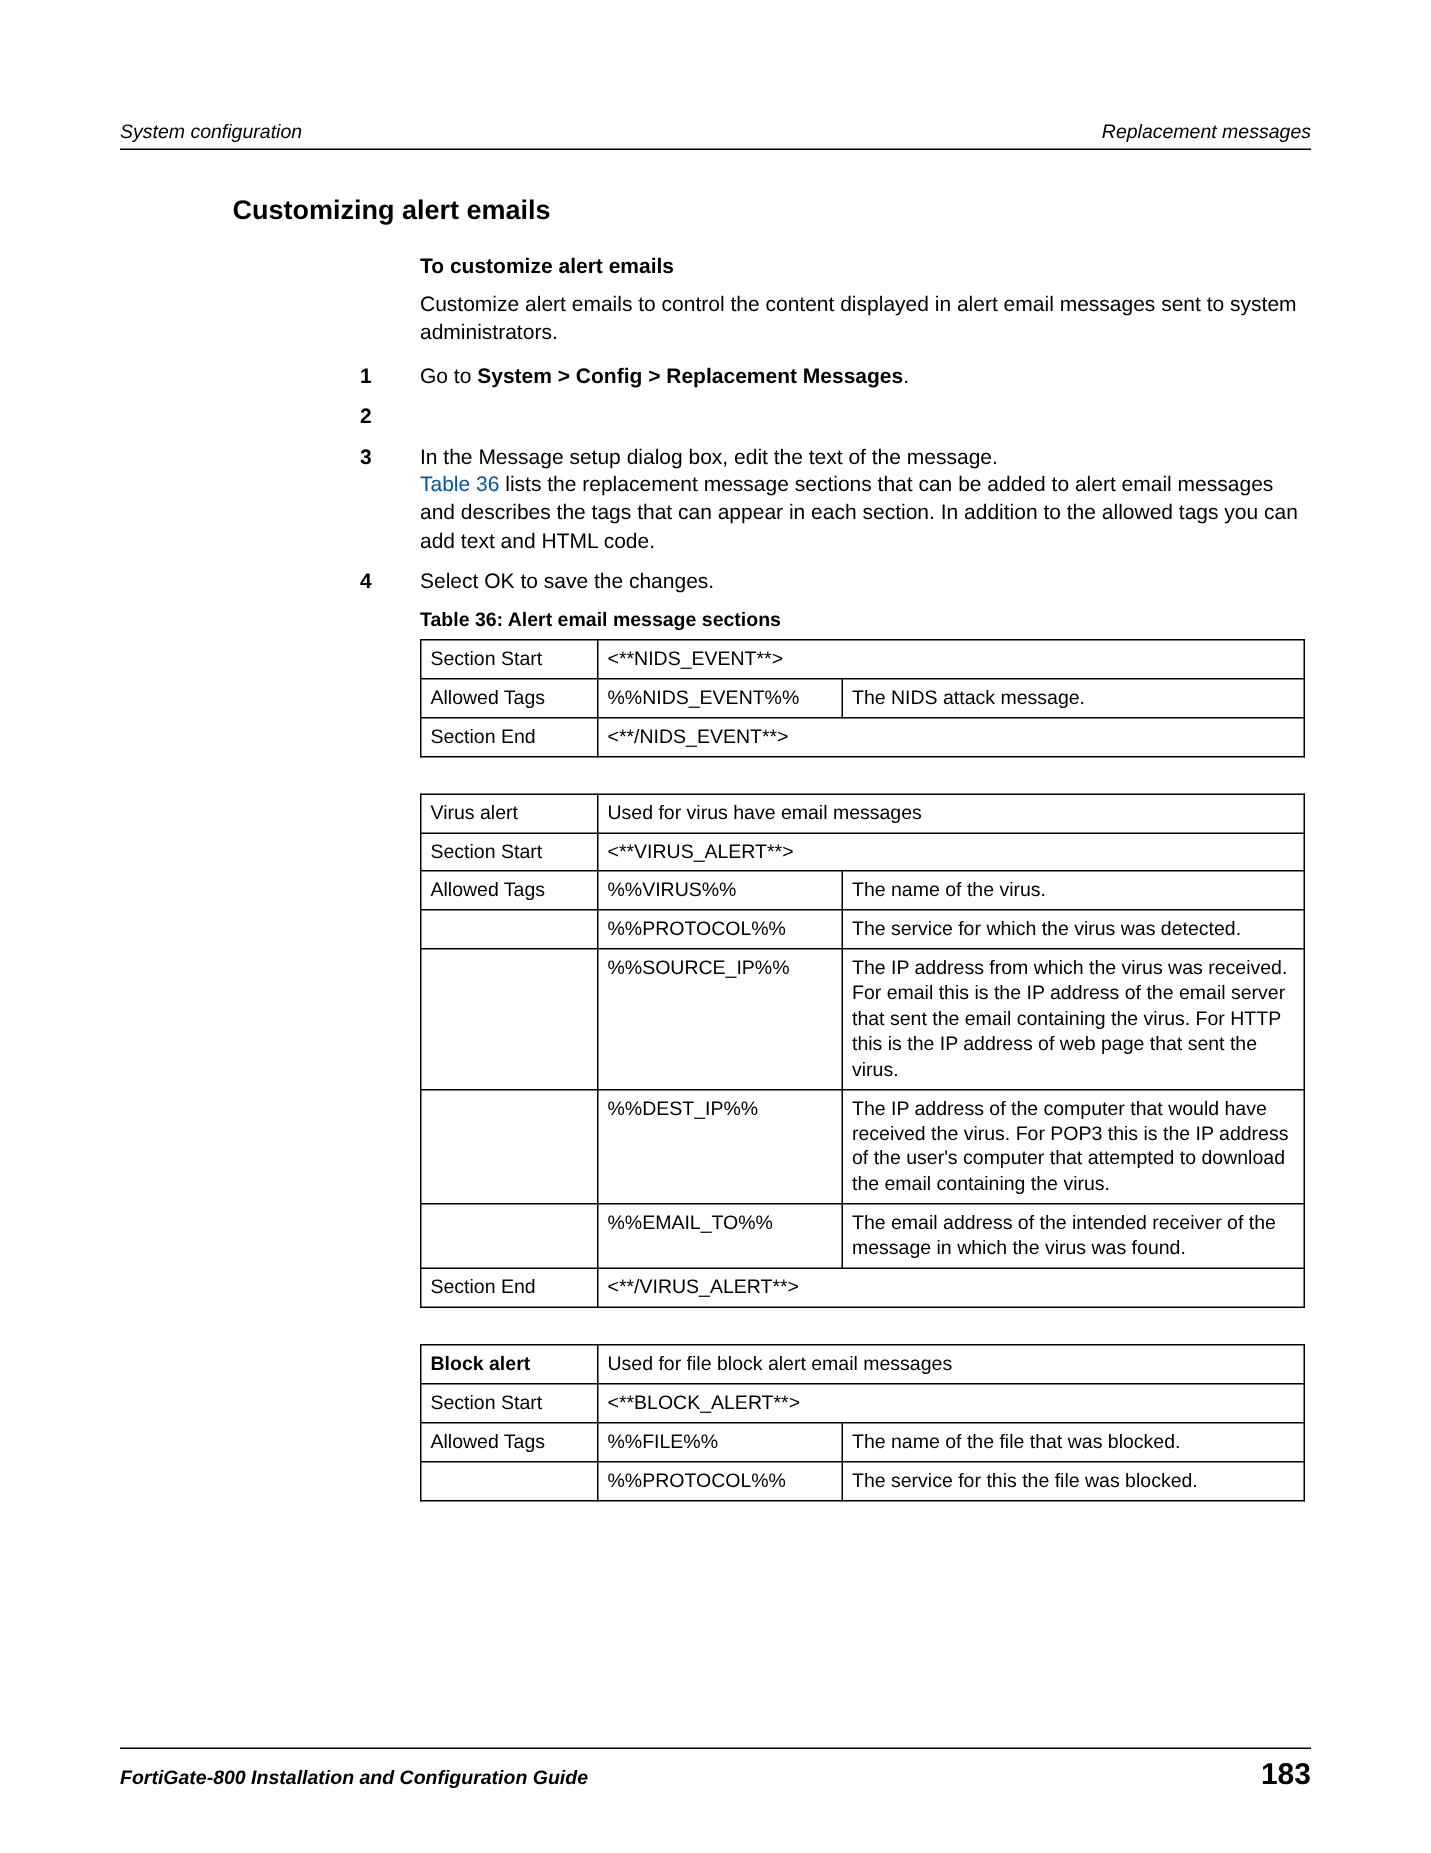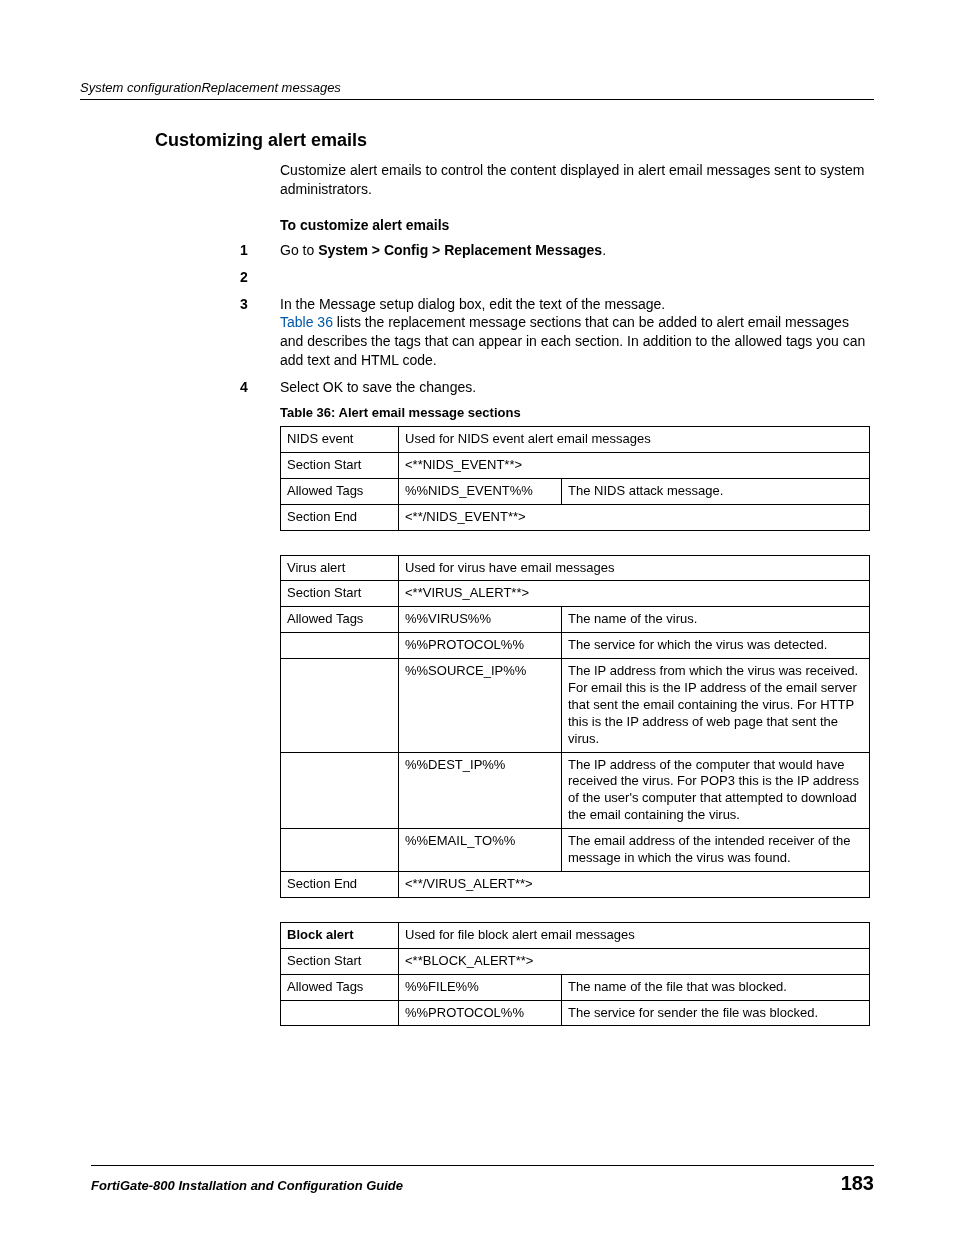--- a/index.html
+++ b/index.html
@@ -12,21 +12,21 @@
     width: 954px;
   }
   .page {
     padding: 80px 80px 40px 80px;
     box-sizing: border-box;
     min-height: 1235px;
     position: relative;
   }
   .running-header {
     display: flex;
-    justify-content: flex-start;
+    justify-content: space-between;
     font-style: italic;
     font-size: 13px;
     border-bottom: 1px solid #000;
     padding-bottom: 4px;
     margin-bottom: 30px;
   }
   .h2 {
     font-size: 18px;
     font-weight: bold;
     margin-bottom: 10px;
@@ -98,21 +98,21 @@
     border: 1px solid #000;
     padding: 4px 6px;
     vertical-align: top;
     line-height: 1.3;
   }
   .row-label { font-weight: normal; width: 105px; }
   .col-tag { width: 150px; }
   .footer {
     position: absolute;
     bottom: 40px;
-    left: 91px;
+    left: 80px;
     right: 80px;
     display: flex;
     justify-content: space-between;
     border-top: 1px solid #000;
     padding-top: 6px;
     align-items: baseline;
   }
   .footer-left {
     font-style: italic;
     font-weight: bold;
@@ -129,23 +129,23 @@
 
 <div class="page">
 
   <div class="running-header">
     <span>System configuration</span>
     <span>Replacement messages</span>
   </div>
 
   <div class="h2">Customizing alert emails</div>
 
+  <div class="body-indent sub-head">To customize alert emails</div>
+
   <div class="body-indent para">Customize alert emails to control the content displayed in alert email messages sent to system administrators.</div>
-
-  <div class="body-indent sub-head">To customize alert emails</div>
 
   <div class="step-row">
     <div class="step-num">1</div>
     <div class="step-text">
       <span>Go to </span><span class="bold">System &gt; Config &gt; Replacement Messages</span><span>.</span>
     </div>
   </div>
 
   <div class="step-row">
     <div class="step-num">2</div>
@@ -163,24 +163,20 @@
 
   <div class="step-row">
     <div class="step-num">4</div>
     <div class="step-text">Select OK to save the changes.</div>
   </div>
 
   <div class="table-caption">Table 36: Alert email message sections</div>
 
   <table class="doc-table">
     <tbody>
-        <tr>
-      <td class="row-label" style="font-weight:normal">NIDS event</td>
-      <td colspan="2">Used for NIDS event alert email messages</td>
-    </tr>
     <tr>
       <td class="row-label">Section Start</td>
       <td colspan="2">&lt;**NIDS_EVENT**&gt;</td>
     </tr>
     <tr>
       <td class="row-label">Allowed Tags</td>
       <td class="col-tag">%%NIDS_EVENT%%</td>
       <td>The NIDS attack message.</td>
     </tr>
     <tr>
@@ -243,21 +239,21 @@
       <td colspan="2">&lt;**BLOCK_ALERT**&gt;</td>
     </tr>
     <tr>
       <td class="row-label">Allowed Tags</td>
       <td class="col-tag">%%FILE%%</td>
       <td>The name of the file that was blocked.</td>
     </tr>
     <tr>
       <td class="row-label"></td>
       <td class="col-tag">%%PROTOCOL%%</td>
-      <td>The service for sender the file was blocked.</td>
+      <td>The service for this the file was blocked.</td>
     </tr>
   </tbody>
     </table>
 
   <div class="footer">
     <span class="footer-left">FortiGate-800 Installation and Configuration Guide</span>
     <span class="footer-right">183</span>
   </div>
 
 </div>

